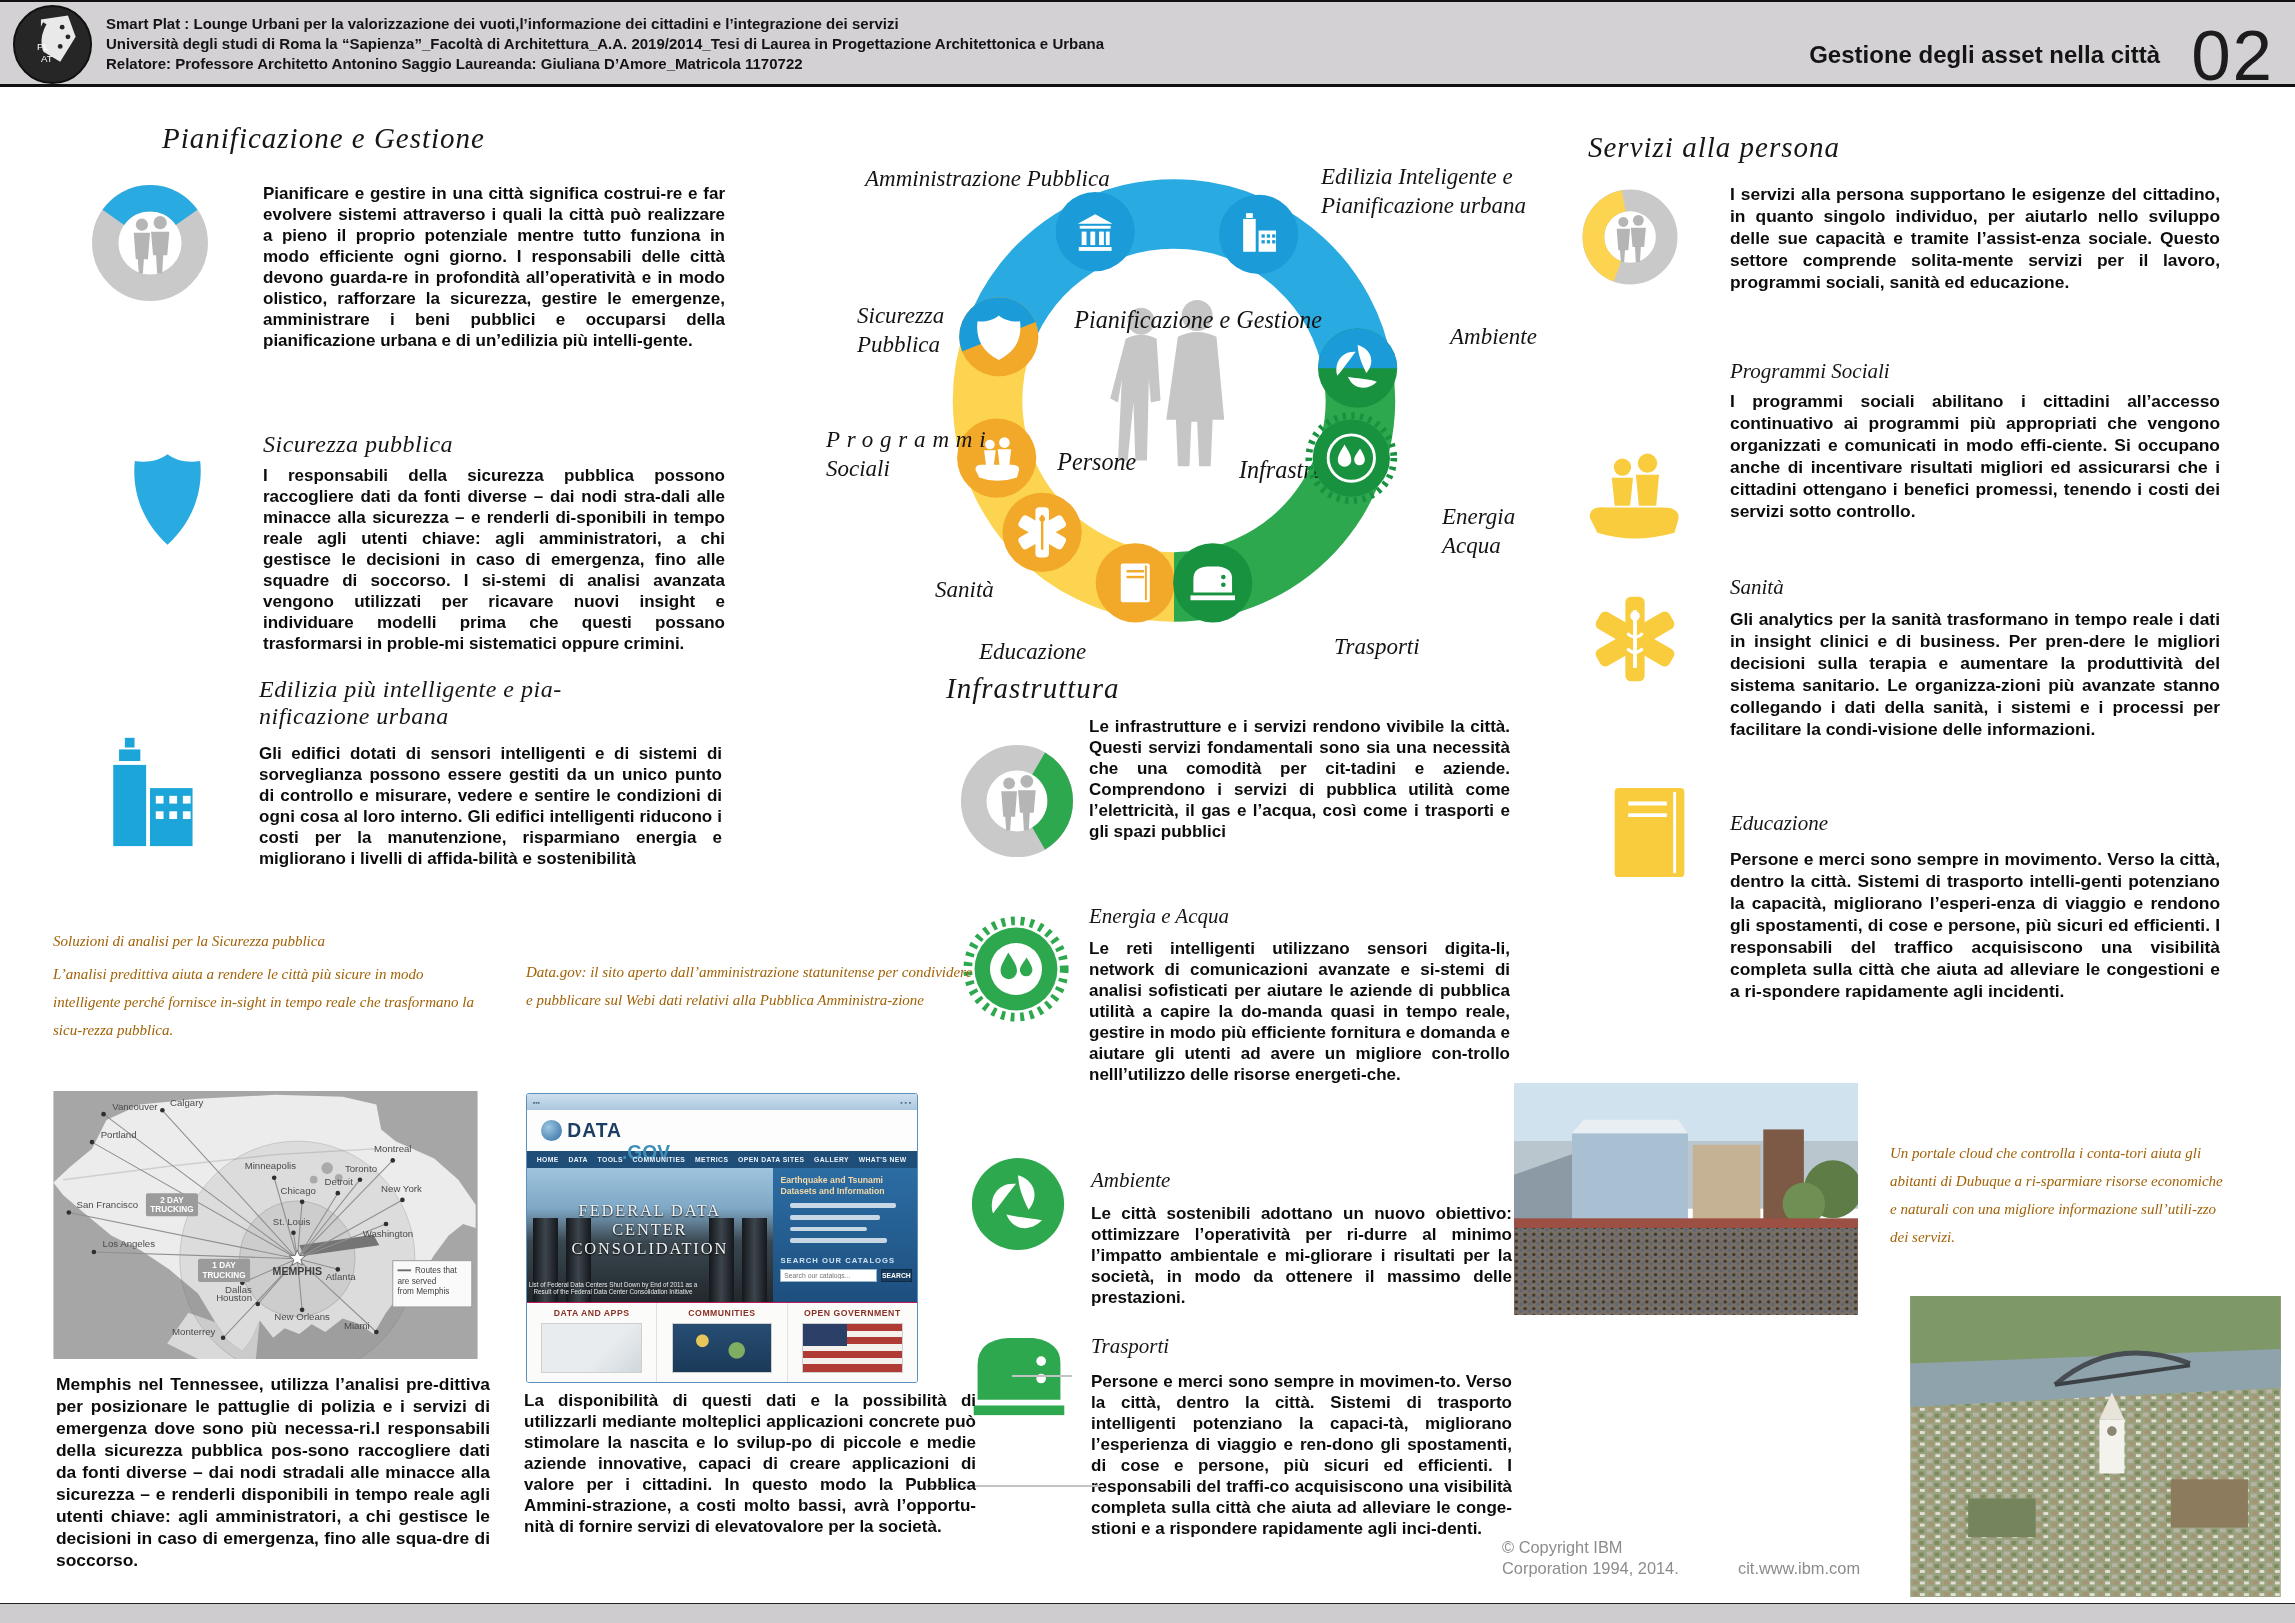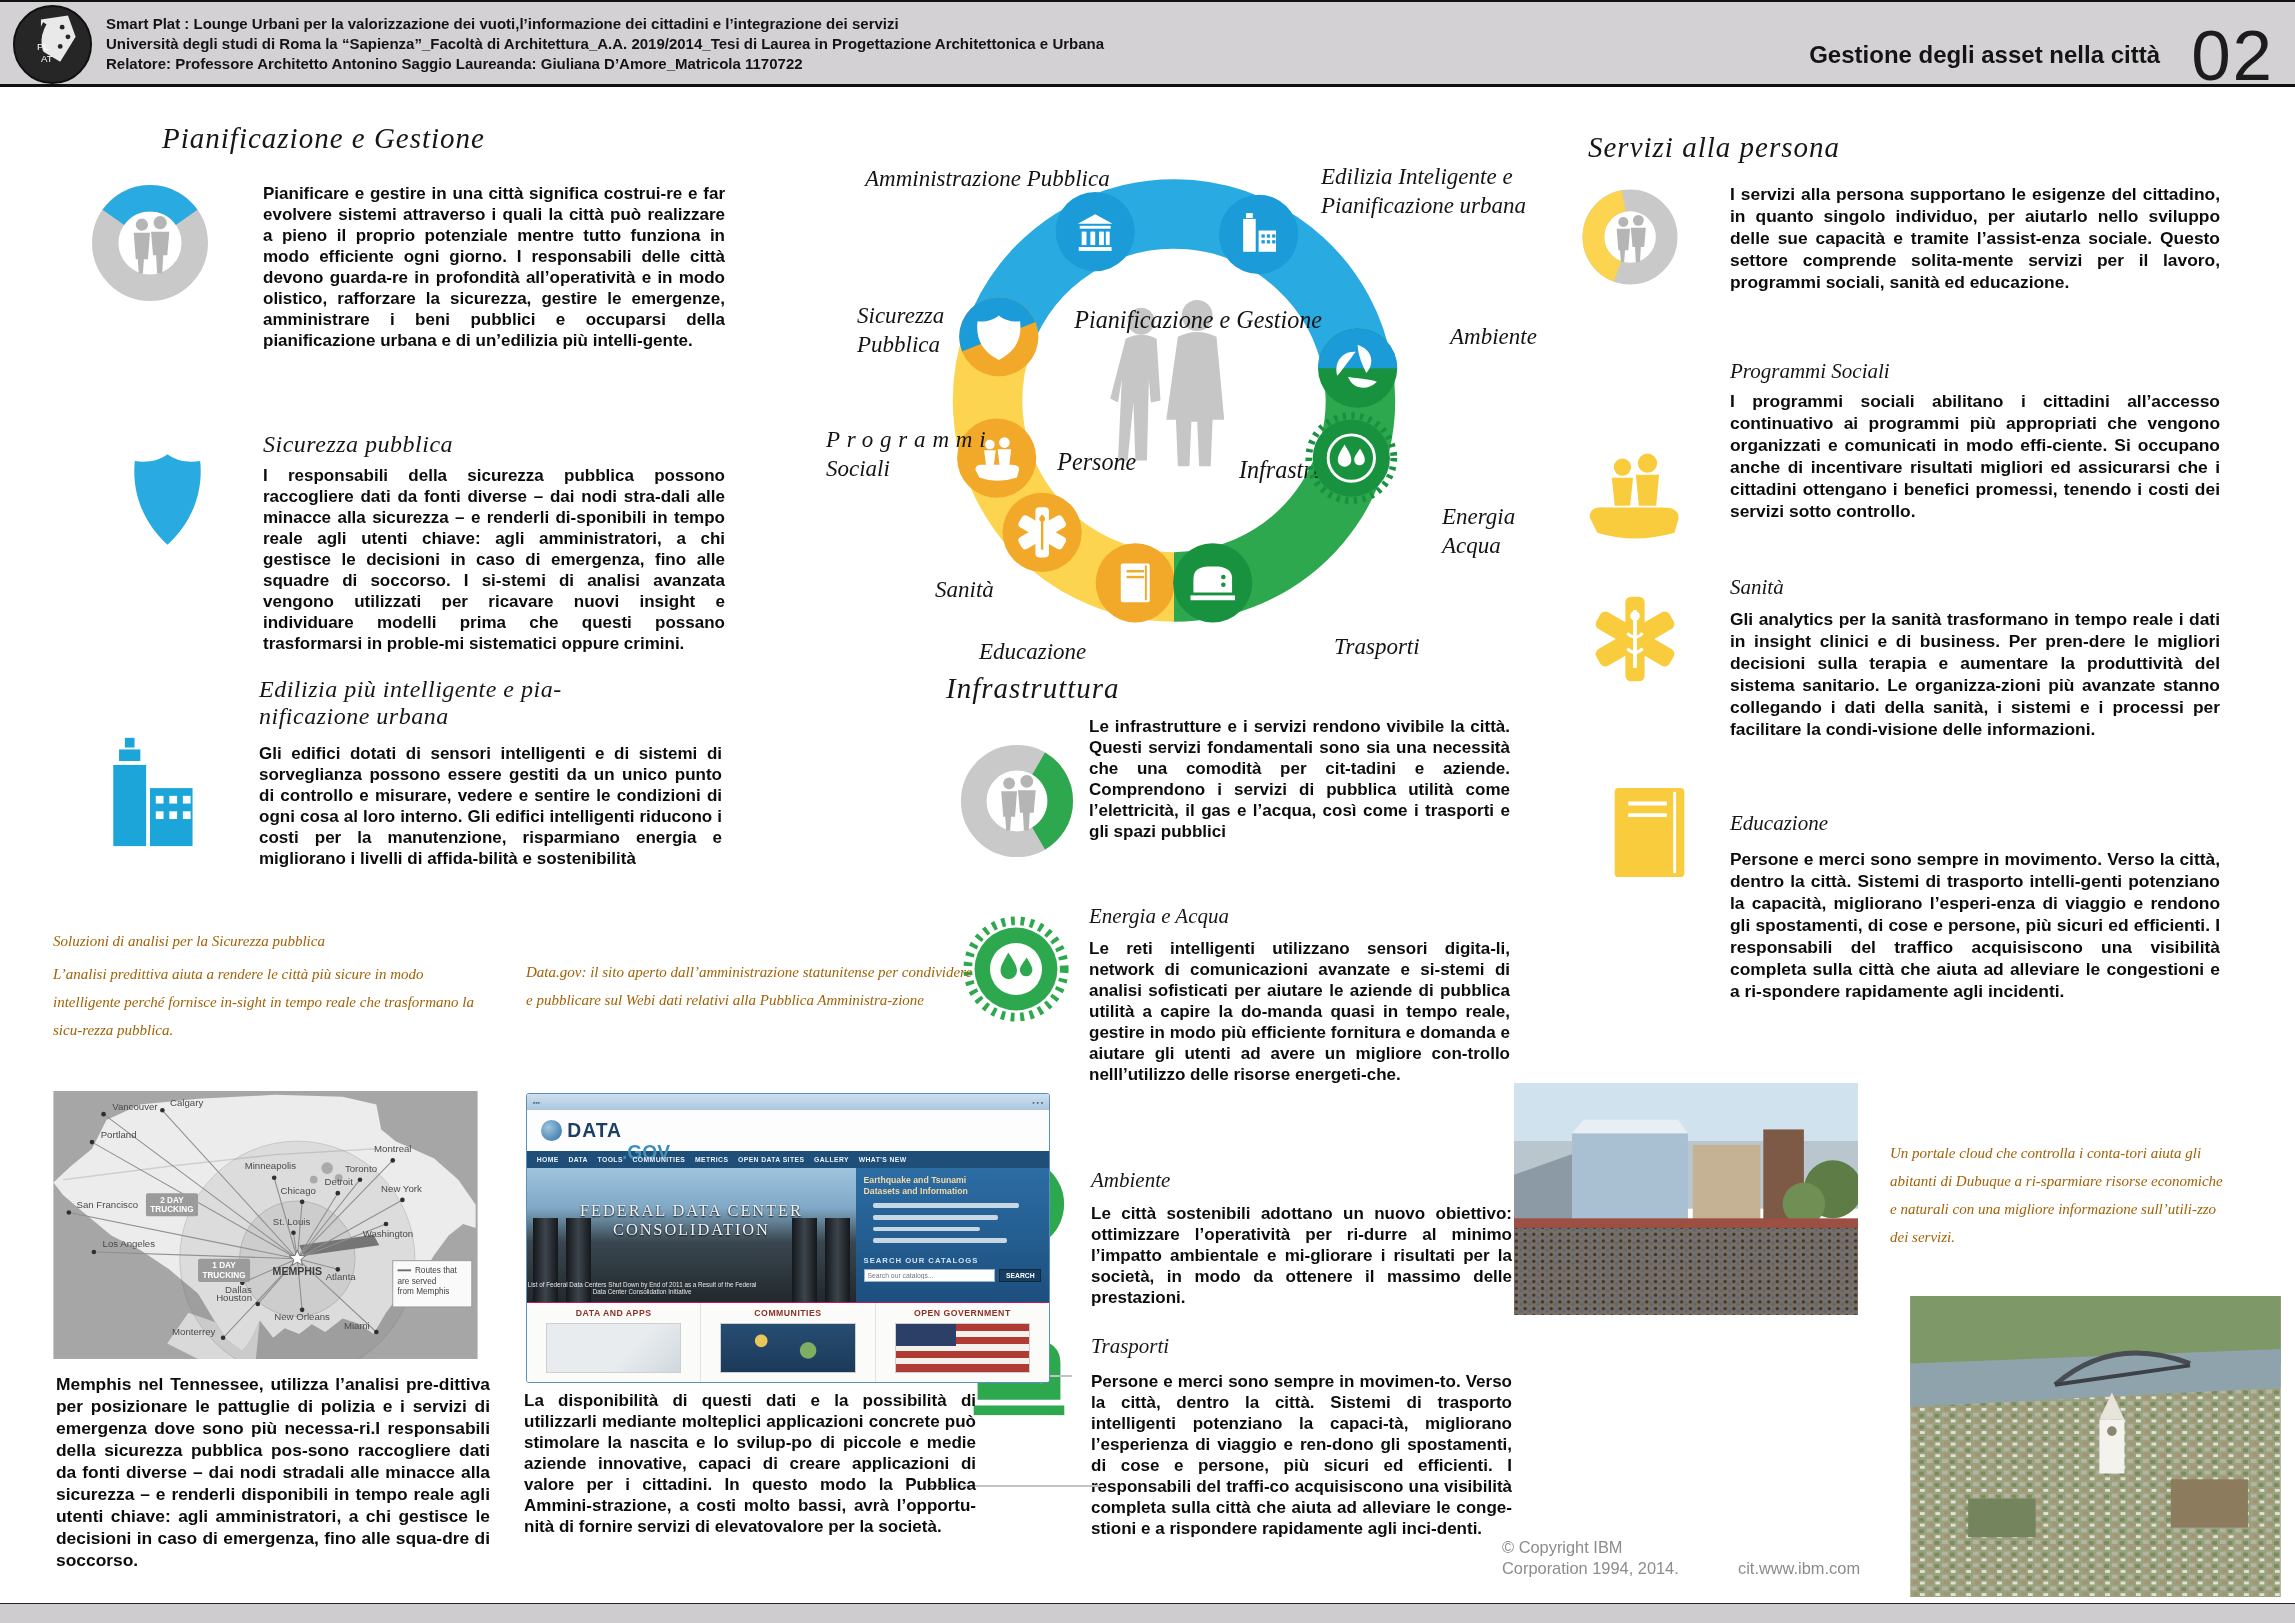--- a/index.html
+++ b/index.html
@@ -26,21 +26,21 @@
   .bodytext{ font-weight:700; font-size:17px; line-height:21px; text-align:justify; color:#0c0c0c; }
   .graytext{ color:#8c8c8c; font-size:16.4px; line-height:21px; }
 
   
   .diag-label{ font-family:cursive; font-style:italic; font-size:23px; line-height:29px; color:#141414; }
   .lsp{ letter-spacing:6.8px; }
 
   .leadline{ height:1.9px; background:#c3c3c3; }
 
   
-  .dg{ left:526px; top:1093px; width:524px; height:290px; background:#f2f6f9; border:1.9px solid #5a8fbe;
+  .dg{ left:526px; top:1093px; width:392px; height:290px; background:#f2f6f9; border:1.9px solid #5a8fbe;
        border-radius:2.9px; overflow:hidden; font-family:"Liberation Sans",sans-serif;}
   .dg-topbar{ height:16.4px; background:linear-gradient(#cfe0ee,#aac6de); display:flex; align-items:center;
               padding:0 5.8px; font-size:6.8px; color:#4a6a88; justify-content:space-between;}
   .dg-logoband{ height:41px; background:#fdfdfd; display:flex; align-items:center; padding-left:13.5px;}
   .dg-globe{ width:21px; height:21px; border-radius:50%;
              background:radial-gradient(circle at 35% 35%, #9ec6e0, #2d6ca3); margin-right:5.8px; }
   .dg-logo-a{ font-size:19.3px; font-weight:700; color:#1d3f66; letter-spacing:1px;}
   .dg-logo-b{ font-size:19.3px; font-weight:700; color:#3f8fb9;margin-top:44px; }
   .dg-nav{ height:16.4px; background:#1f4e79; display:flex; align-items:center; gap:9.7px; padding:0 9.7px;}
   .dg-nav-item{ color:#ecf2f8; font-size:6.8px; font-weight:700; letter-spacing:0.4px; white-space:nowrap;}

